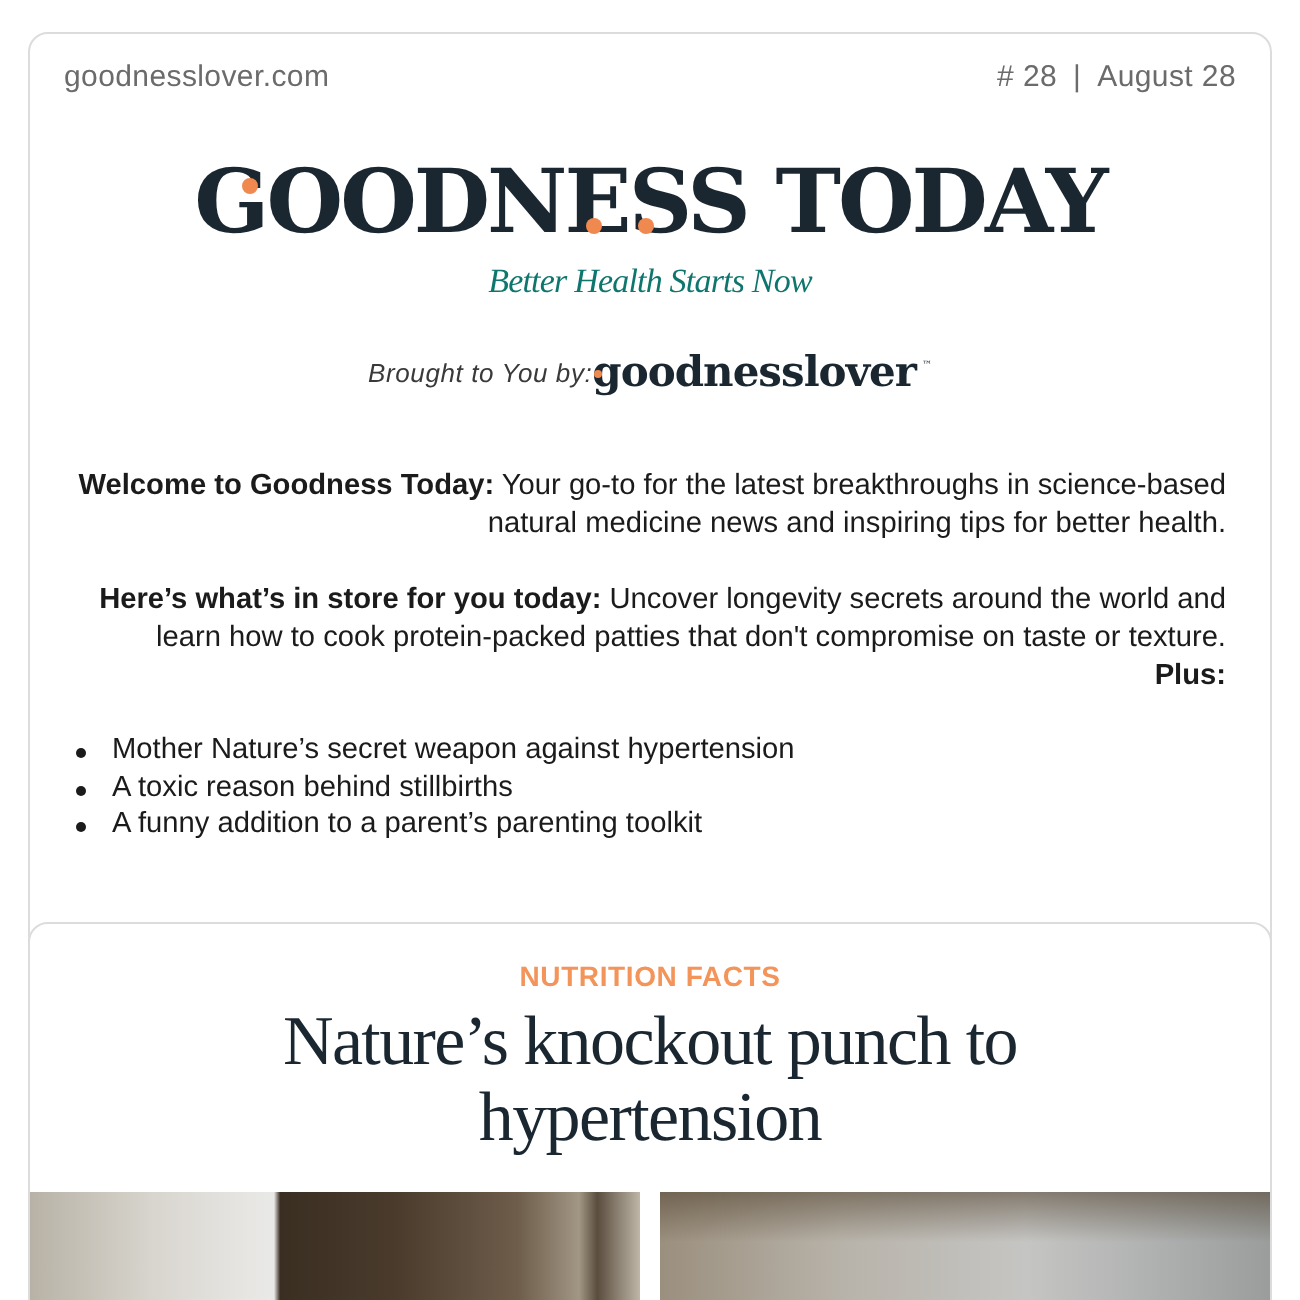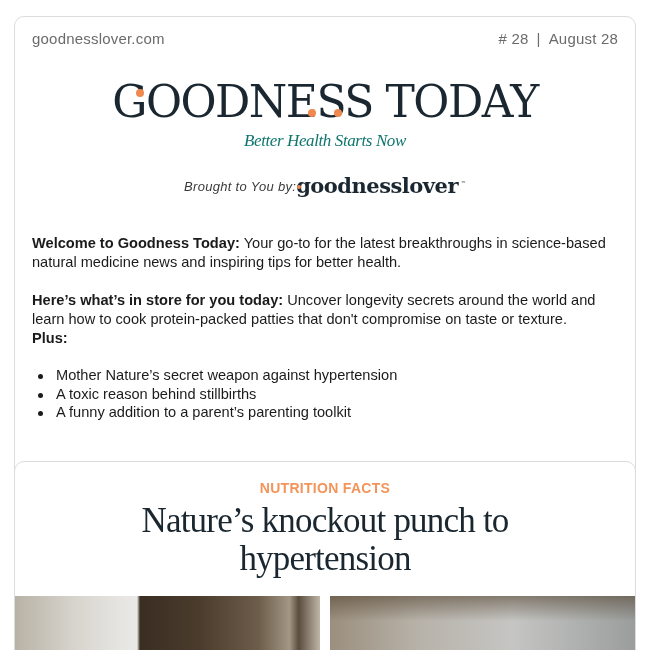--- a/index.html
+++ b/index.html
@@ -27,21 +27,21 @@
     .masthead {
       position: absolute; top: 62px; left: 0; right: 0;
       text-align: center;
     }
     .masthead-title {
       font-family: "DejaVu Serif", serif;
       font-size: 44px; line-height: 46px;
       color: #1a2730;
       letter-spacing: -1.5px;
       transform: scaleY(1.0);
-      font-weight: normal;
+      font-weight: bold;
       position: relative;
       display: inline-block;
     }
     .masthead-title .dot {
       position: absolute; width: 8px; height: 8px; border-radius: 50%;
       background: #f0894f;
     }
     .masthead-sub {
       font-family: "Liberation Serif", serif;
       font-style: italic;
@@ -63,21 +63,21 @@
     }
     .sponsor-logo .l1 { font-size: 21px; letter-spacing: -0.5px; }
     .sponsor-logo .l2 { font-size: 21px; letter-spacing: -0.5px; margin-right: 8px; }
     .sponsor-logo .tm { position: absolute; right: 0; bottom: 2px; font-size: 5px; font-weight: normal; }
     .sponsor-logo .odot { position: absolute; left: 1px; bottom: 5px; width: 4px; height: 4px; border-radius: 50%; background: #f0894f; }
 
     .body-text {
       position: absolute; top: 217px; left: 17px; right: 22px;
       font-size: 14.6px; line-height: 19px; color: #1b1b1b;
     }
-    .body-text p { margin-bottom: 19px; }
+    .body-text p { margin-bottom: 19px; text-align: right; }
     .body-text p.plus-para { margin-bottom: 18px; }
     .body-text b { font-weight: bold; }
     .bullets { list-style: none; padding-left: 6px; }
     .bullets li { position: relative; padding-left: 18px; line-height: 18.7px; }
     .bullets li::before {
       content: ""; position: absolute; left: 0; top: 8px;
       width: 5px; height: 5px; border-radius: 50%; background: #1b1b1b;
     }
 
     .section-label {

